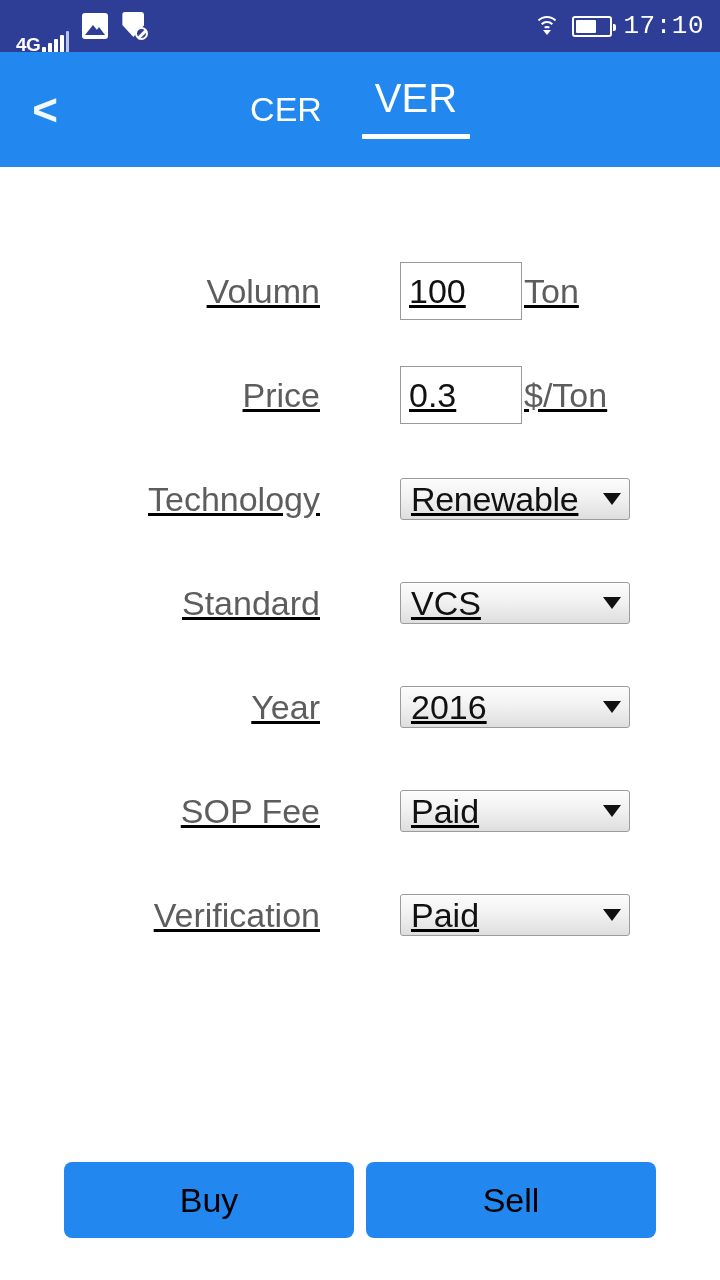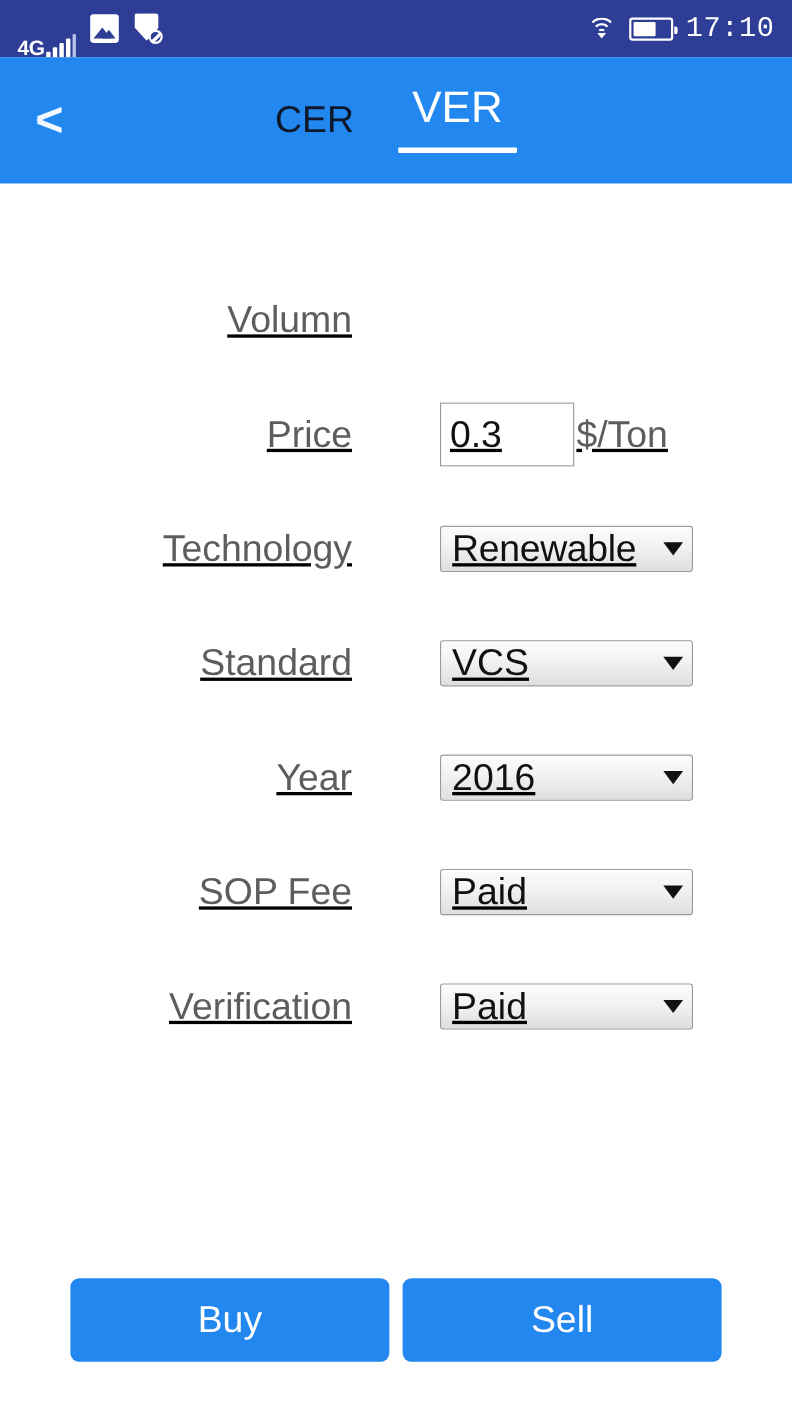--- a/index.html
+++ b/index.html
@@ -111,21 +111,21 @@
   .tabs{
     position:absolute; left:0; right:0; top:0; height:115px;
     display:flex; align-items:center; justify-content:center; gap:40px;
   }
   .tab{
     position:relative; color:#ffffff; cursor:pointer;
     display:flex; flex-direction:column; align-items:center;
     padding-bottom:2px;
   }
   .tab-label{ line-height:1; }
-  .tab.inactive .tab-label{ font-size:34px; color:#0f172a; }
+  .tab.inactive .tab-label{ font-size:34px; color:#ffffff; }
   .tab.active .tab-label{ font-size:40px; color:#ffffff; }
   .tab .underline{
     display:none;
     width:108px; height:5px; background:#ffffff;
     margin-top:16px; border-radius:1px;
   }
   .tab.active .underline{ display:block; }
 
   
   .content{
@@ -189,21 +189,21 @@
 
   
   .footer{
     position:absolute; left:0; bottom:42px;
     width:720px;
     display:flex; justify-content:center; gap:12px;
     padding:0 64px;
   }
   .action-btn{
     flex:1; height:76px;
-    background:#2288f0; color:#ffffff;
+    background:#2288f0; color:#000000;
     border:none; border-radius:8px;
     font-family:"Liberation Sans", sans-serif;
     font-size:34px;
     cursor:pointer;
   }
 </style>
 </head>
 <body>
 
 <div class="statusbar">
@@ -257,20 +257,24 @@
     </div>
   </div>
 </div>
 
 <div class="content">
 
   <div class="form">
 
     <div class="row">
       <div class="label">Volumn</div>
+      <div class="control">
+        <input class="text-input" type="text" value="100" style="">
+        <span class="unit">Ton</span>
+      </div>
     </div>
 
     <div class="row">
       <div class="label">Price</div>
       <div class="control">
         <input class="text-input" type="text" value="0.3" style="">
         <span class="unit">$/Ton</span>
       </div>
     </div>
 

